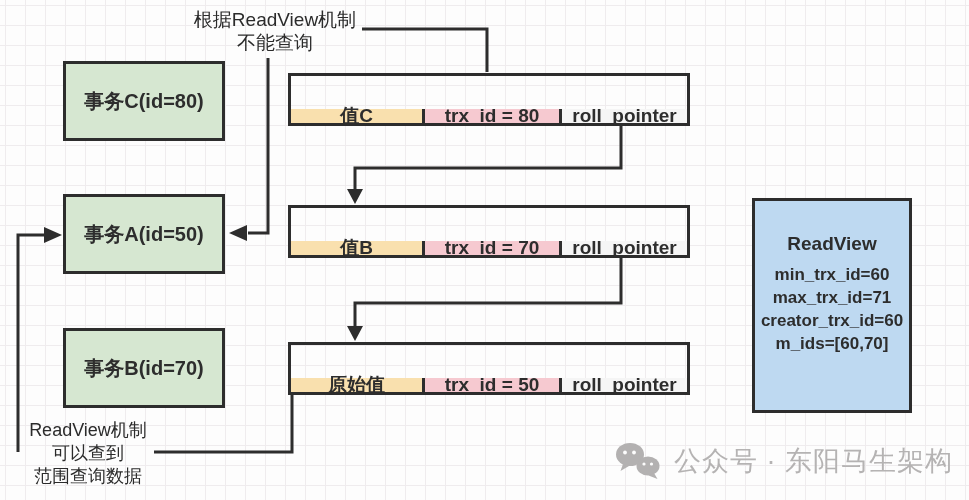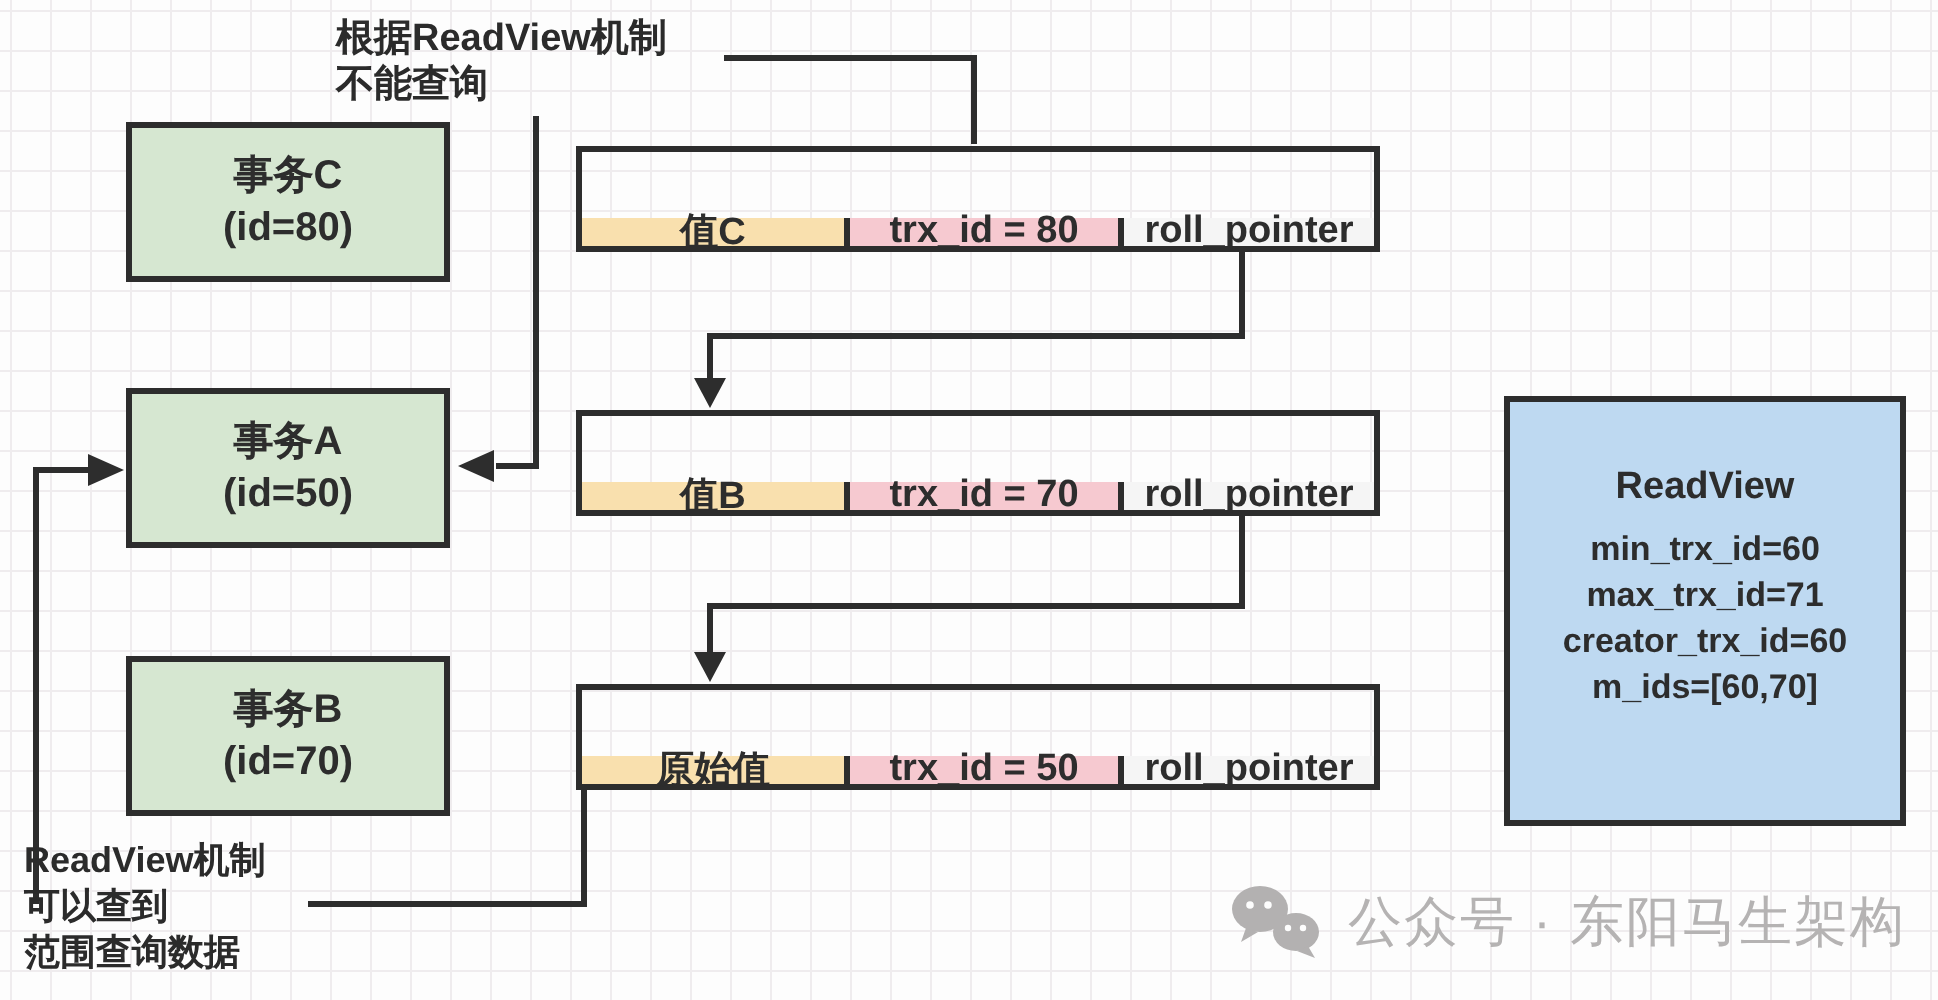--- a/index.html
+++ b/index.html
@@ -12,21 +12,21 @@
       linear-gradient(90deg, #efecee 1px, transparent 1px);
     background-size:20px 20px;
     background-position:5px 5px;
     color:#2d2d2d;
   }
   .conn-layer{position:absolute;left:0;top:0;width:969px;height:500px;pointer-events:none;}
 
   .txn-box{
     position:absolute;left:63px;width:162px;height:80px;
     background:#d6e7d1;border:3px solid #2d2d2d;box-sizing:border-box;
-    display:flex;flex-direction:column;align-items:center;justify-content:center;
+    display:flex;flex-direction:row;align-items:center;justify-content:center;
     font-size:20px;font-weight:600;line-height:26px;
   }
   .txn-c{top:61px;}
   .txn-a{top:194px;}
   .txn-b{top:328px;}
 
   .vrow{
     position:absolute;left:288px;width:402px;height:53px;
     border:3px solid #2d2d2d;box-sizing:border-box;
     display:flex;
@@ -36,28 +36,28 @@
   .vrow-3{top:342px;}
   .vcell{
     display:flex;align-items:center;justify-content:center;
     font-size:19px;font-weight:600;box-sizing:border-box;margin-top:33px;
   }
   .vcell-value{width:131px;background:#f9e0ae;}
   .vcell-trx{width:140px;background:#f6c9d0;border-left:3px solid #2d2d2d;border-right:3px solid #2d2d2d;text-align:center;}
   .vcell-roll{flex:1;background:#f5f5f5;}
 
   .readview-box{
-    position:absolute;left:752px;top:198px;width:201px;height:215px;
+    position:absolute;left:752px;top:198px;width:160px;height:215px;
     background:#bed9f1;border:3px solid #2d2d2d;box-sizing:border-box;
     text-align:center;
   }
   .readview-title{margin-top:32px;font-size:19px;font-weight:600;}
   .readview-lines{margin-top:8px;font-size:17px;font-weight:600;line-height:23px;}
 
-  .note{position:absolute;text-align:left;font-weight:700;color:#2b2b2b;}
+  .note{position:absolute;text-align:center;font-weight:400;color:#2b2b2b;}
   .note-top{left:168px;top:8px;width:214px;font-size:19px;line-height:23px;}
   .note-bottom{left:12px;top:419px;width:152px;font-size:18px;line-height:23px;}
 
   .watermark{
     position:absolute;left:614px;top:441px;display:flex;align-items:center;gap:10px;
     color:#b5b3b3;font-size:27px;letter-spacing:1px;font-weight:500;
   }
 </style>
 </head>
 <body>

